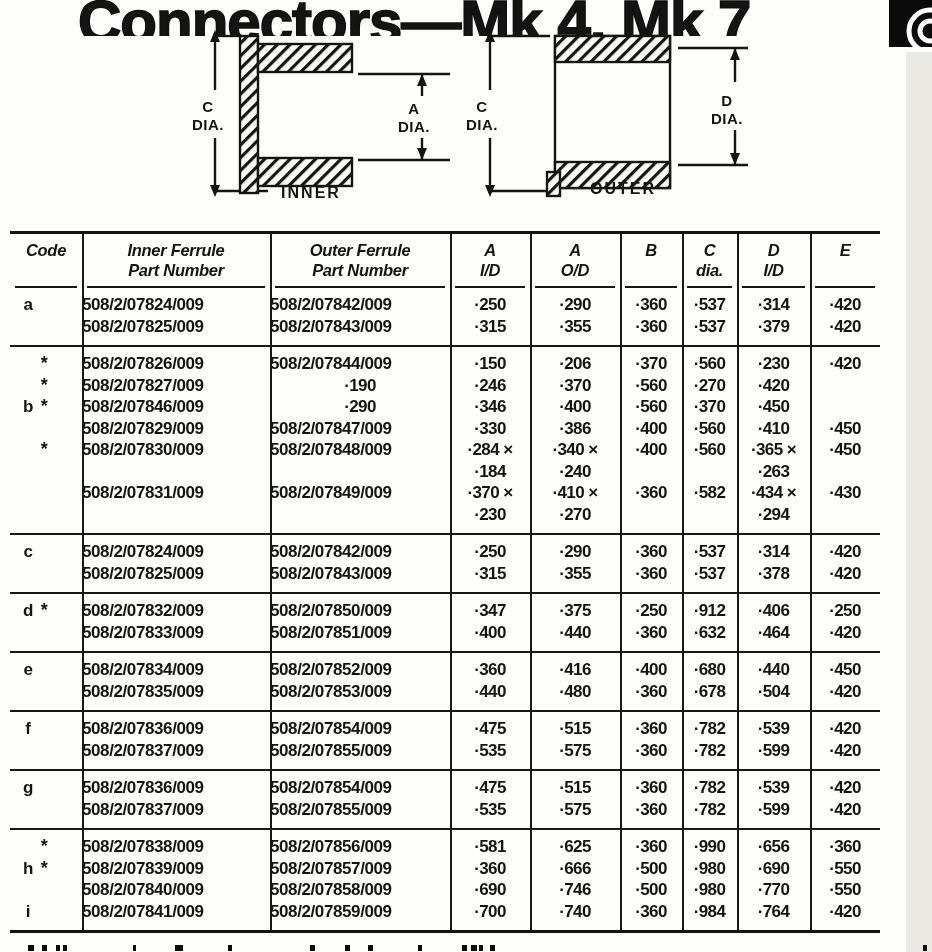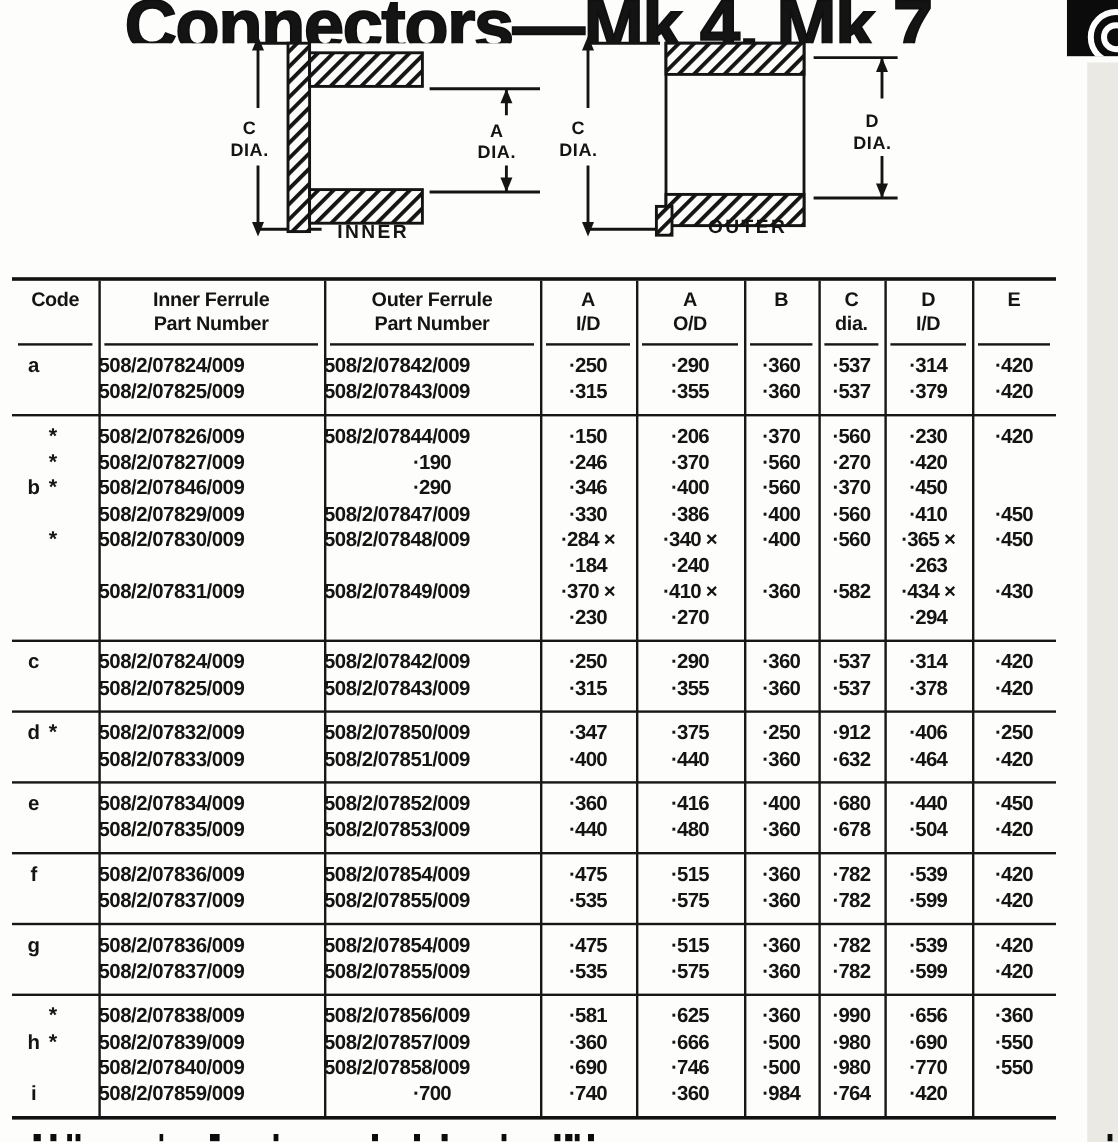--- a/index.html
+++ b/index.html
@@ -4,21 +4,21 @@
 <style>
   html,body{margin:0;padding:0;}
   body{
     width:932px;height:952px;position:relative;overflow:hidden;
     background:#fdfdfb;color:#141414;
     font-family:"Liberation Sans",sans-serif;
     -webkit-font-smoothing:none;
   }
   
   .title-clip{
-    position:absolute;left:104px;top:0;width:792px;height:36px;overflow:hidden;text-align:right;
+    position:absolute;left:78px;top:0;width:792px;height:36px;overflow:hidden;text-align:right;
   }
   .title-clip span{
     position:absolute;left:0;top:-13px;
     font-size:60px;font-weight:bold;letter-spacing:-1px;white-space:nowrap;
     -webkit-text-stroke:1.6px #101010;
   }
   .logo{position:absolute;left:889px;top:0;width:43px;height:47px;}
   
   .edge-strip{position:absolute;right:0;top:52px;bottom:0;width:26px;background:#eae9e4;}
   
@@ -27,21 +27,21 @@
   .caption{font-size:16px;font-weight:bold;letter-spacing:2px;}
   
   .tbl{
     position:absolute;left:10px;top:231px;width:870px;
     border-top:3px solid #121212;border-bottom:3px solid #121212;
   }
   .vrule{position:absolute;top:0;bottom:0;width:2px;background:#171717;}
   .thead,.trow{display:grid;grid-template-columns:72px 188px 180px 80px 90px 62px 55px 73px 70px;}
   .hcell{
     position:relative;text-align:center;font-weight:bold;font-size:16.5px;
-    line-height:20px;padding:6px 0 8px;letter-spacing:-0.3px;
+    line-height:20px;padding:6px 0 8px;letter-spacing:-0.3px;font-style:italic;
   }
   .hcell::after{content:"";position:absolute;left:5px;right:5px;bottom:0;border-bottom:2px solid #171717;}
   .hcell .l2:empty{display:none;}
   .section{border-top:2px solid #171717;padding:6px 0 8px;}
   .section.first{border-top:none;}
   .cell{
     line-height:21.5px;font-weight:bold;font-size:17px;white-space:pre-line;
     letter-spacing:-0.3px;
   }
   .c-part{letter-spacing:-0.4px;}
@@ -422,20 +422,21 @@
           <div class="cell c-part">508/2/07858/009</div>
           <div class="cell c-num">·690</div>
           <div class="cell c-num">·746</div>
           <div class="cell c-num">·500</div>
           <div class="cell c-num">·980</div>
           <div class="cell c-num">·770</div>
           <div class="cell c-num">·550</div>
         </div>
         <div class="trow">
           <div class="cell c-code"><span class="code-letter">i</span><span class="code-star"></span></div>
+          <div class="cell c-part">508/2/07841/009</div>
           <div class="cell c-part">508/2/07859/009</div>
           <div class="cell c-num">·700</div>
           <div class="cell c-num">·740</div>
           <div class="cell c-num">·360</div>
           <div class="cell c-num">·984</div>
           <div class="cell c-num">·764</div>
           <div class="cell c-num">·420</div>
         </div>
       </div>
     </div>

